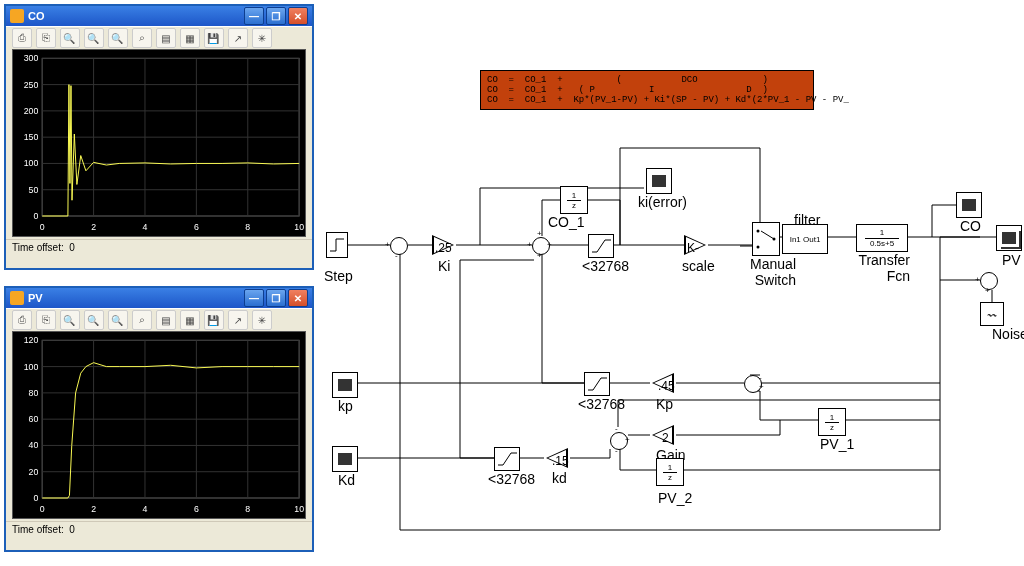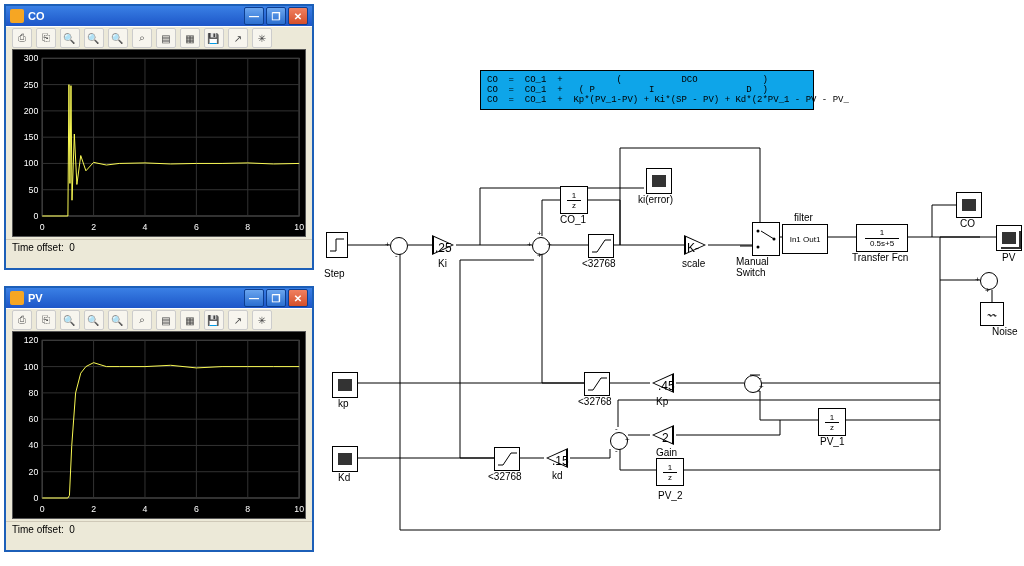--- a/index.html
+++ b/index.html
@@ -13,41 +13,41 @@
   .winbtn{width:18px;height:16px;border-radius:2px;background:linear-gradient(#6aa5ef,#2b6fd0);display:flex;align-items:center;justify-content:center;color:#fff;font-size:10px;font-weight:bold;border:1px solid #0d3e90}
   .winbtn.close{background:linear-gradient(#f08060,#d54f2a)}
   .toolbar{height:22px;background:#ece9d8;border-top:1px solid #fff;display:flex;align-items:center;gap:4px;padding:0 6px}
   .tbtn{width:18px;height:18px;border:1px solid #ccc;background:#f7f5ee;border-radius:2px;display:flex;align-items:center;justify-content:center;font-size:10px;color:#444}
   .plotarea{background:#000;position:relative;margin:0 6px 2px 6px;border:1px solid #555}
   .plotarea svg{width:100%;height:100%;display:block}
   .statusbar{height:17px;background:#ece9d8;color:#000;font-size:10px;padding:2px 6px;border-top:1px solid #cfc9b8}
   
   .canvas{position:absolute;left:320px;top:0;width:704px;height:566px}
   .blk{position:absolute;border:1px solid #000;background:#fff;text-align:center;font-size:9px;display:flex;align-items:center;justify-content:center}
-  .blklbl{position:absolute;font-size:10px;text-align:left}
+  .blklbl{position:absolute;font-size:14px;text-align:right}
   .tri-l{position:absolute;border-top:10px solid transparent;border-bottom:10px solid transparent;border-right:22px solid #000;width:0;height:0}
   .tri-l::after{content:"";position:absolute;left:2px;top:-8px;border-top:8px solid transparent;border-bottom:8px solid transparent;border-right:18px solid #fff}
   .tri-r{position:absolute;border-top:10px solid transparent;border-bottom:10px solid transparent;border-left:22px solid #000;width:0;height:0}
   .tri-r::after{content:"";position:absolute;left:-20px;top:-8px;border-top:8px solid transparent;border-bottom:8px solid transparent;border-left:18px solid #fff}
   .trilabel{position:absolute;font-size:12px}
   .sumc{position:absolute;width:16px;height:16px;border:1px solid #000;border-radius:50%;background:#fff}
   .sumc span{position:absolute;font-size:8px;line-height:8px}
   .scopeblk{position:absolute;width:24px;height:24px;border:1px solid #000;background:#fff;display:flex;align-items:center;justify-content:center}
   .scopeblk::before{content:"";width:14px;height:12px;background:#333}
   .scopeblk.pv::before{box-shadow:1px 1px 0 2px #fff,2px 2px 0 3px #333}
   .noise{position:absolute;width:22px;height:22px;border:1px solid #000;background:#fff;display:flex;align-items:center;justify-content:center;font-size:9px;color:#333}
   .sat{position:absolute;width:24px;height:22px;border:1px solid #000;background:#fff}
   .sat svg{width:100%;height:100%}
   .delay{position:absolute;width:26px;height:26px;border:1px solid #000;background:#fff;font-size:8px;display:flex;flex-direction:column;align-items:center;justify-content:center;line-height:7px}
   .delay .bar{width:14px;border-top:1px solid #000;margin:1px 0}
   .switch{position:absolute;width:26px;height:32px;border:1px solid #000;background:#fff}
   .filter{position:absolute;width:44px;height:28px;border:1px solid #000;background:#fff;font-size:8px;display:flex;align-items:center;justify-content:center}
   .tfn{position:absolute;width:50px;height:26px;border:1px solid #000;background:#fff;font-size:8px;display:flex;flex-direction:column;align-items:center;justify-content:center;line-height:8px}
   .tfn .bar{width:34px;border-top:1px solid #000;margin:1px 0}
-  .eqbox{position:absolute;border:1px solid #000;background:#0ea5e9;font-family:"Courier New",monospace;font-size:9px;padding:4px 6px;white-space:pre}
+  .eqbox{position:absolute;border:1px solid #000;background:#c2410c;font-family:"Courier New",monospace;font-size:9px;padding:4px 6px;white-space:pre}
   line.w{stroke:#000;stroke-width:1}
 </style>
 </head>
 <body>
 
 <div class="scope abs" style="left:4px;top:4px;width:306px;height:262px">
   <div class="titlebar">
     <div class="left">
       <div class="tb-icon"></div>
       <span>CO</span>
@@ -276,21 +276,21 @@
   </div>
 
   <div class="scopeblk" style="left:326px;top:168px"></div>
   <div class="blklbl" style="left:318px;top:194px">ki(error)</div>
 
   <div class="delay" style="left:240px;top:186px">
     <span>1</span>
       <div class="bar"></div>
       <span>z</span>
   </div>
-  <div class="blklbl" style="left:240px;top:214px">CO_1</div>
+  <div class="blklbl" style="left:228px;top:214px">CO_1</div>
 
   <div class="sat" style="left:268px;top:234px"><svg>
         <polyline points="3,17 8,17 16,5 22,5" stroke="#000" fill="none"></polyline>
       </svg></div>
   <div class="blklbl" style="left:262px;top:258px">&lt;32768</div>
 
   <div class="tri-r" style="left:364px;top:235px"></div>
   <div class="trilabel" style="left:367px;top:241px">K-</div>
   <div class="blklbl" style="left:362px;top:258px">scale</div>
 

